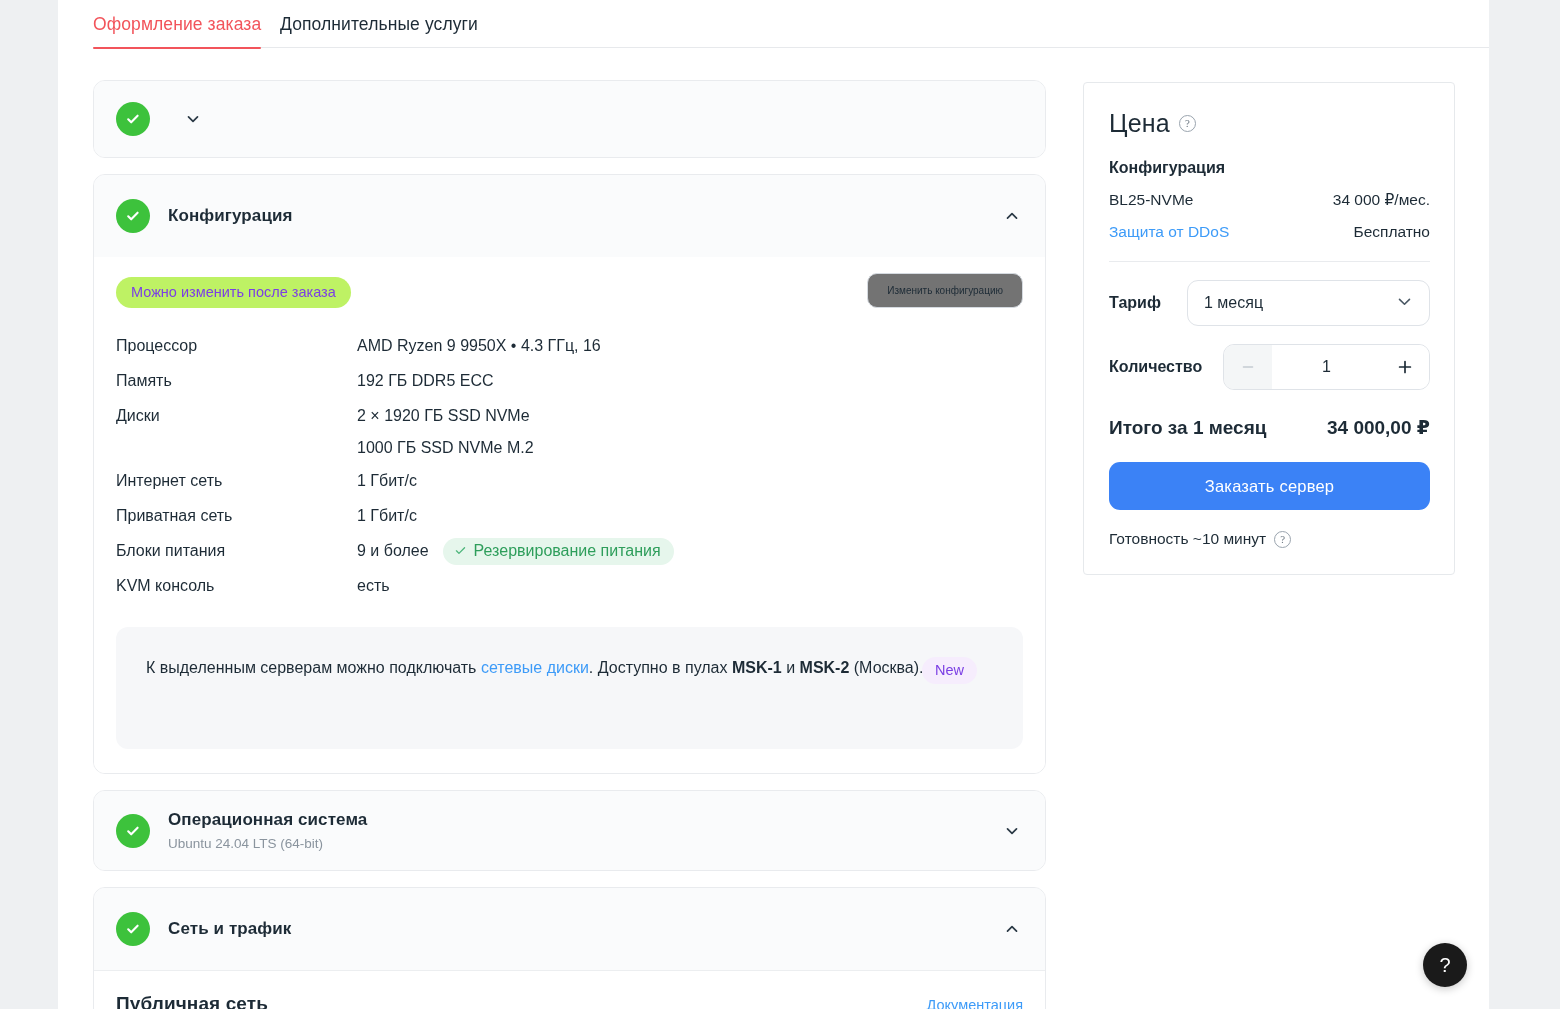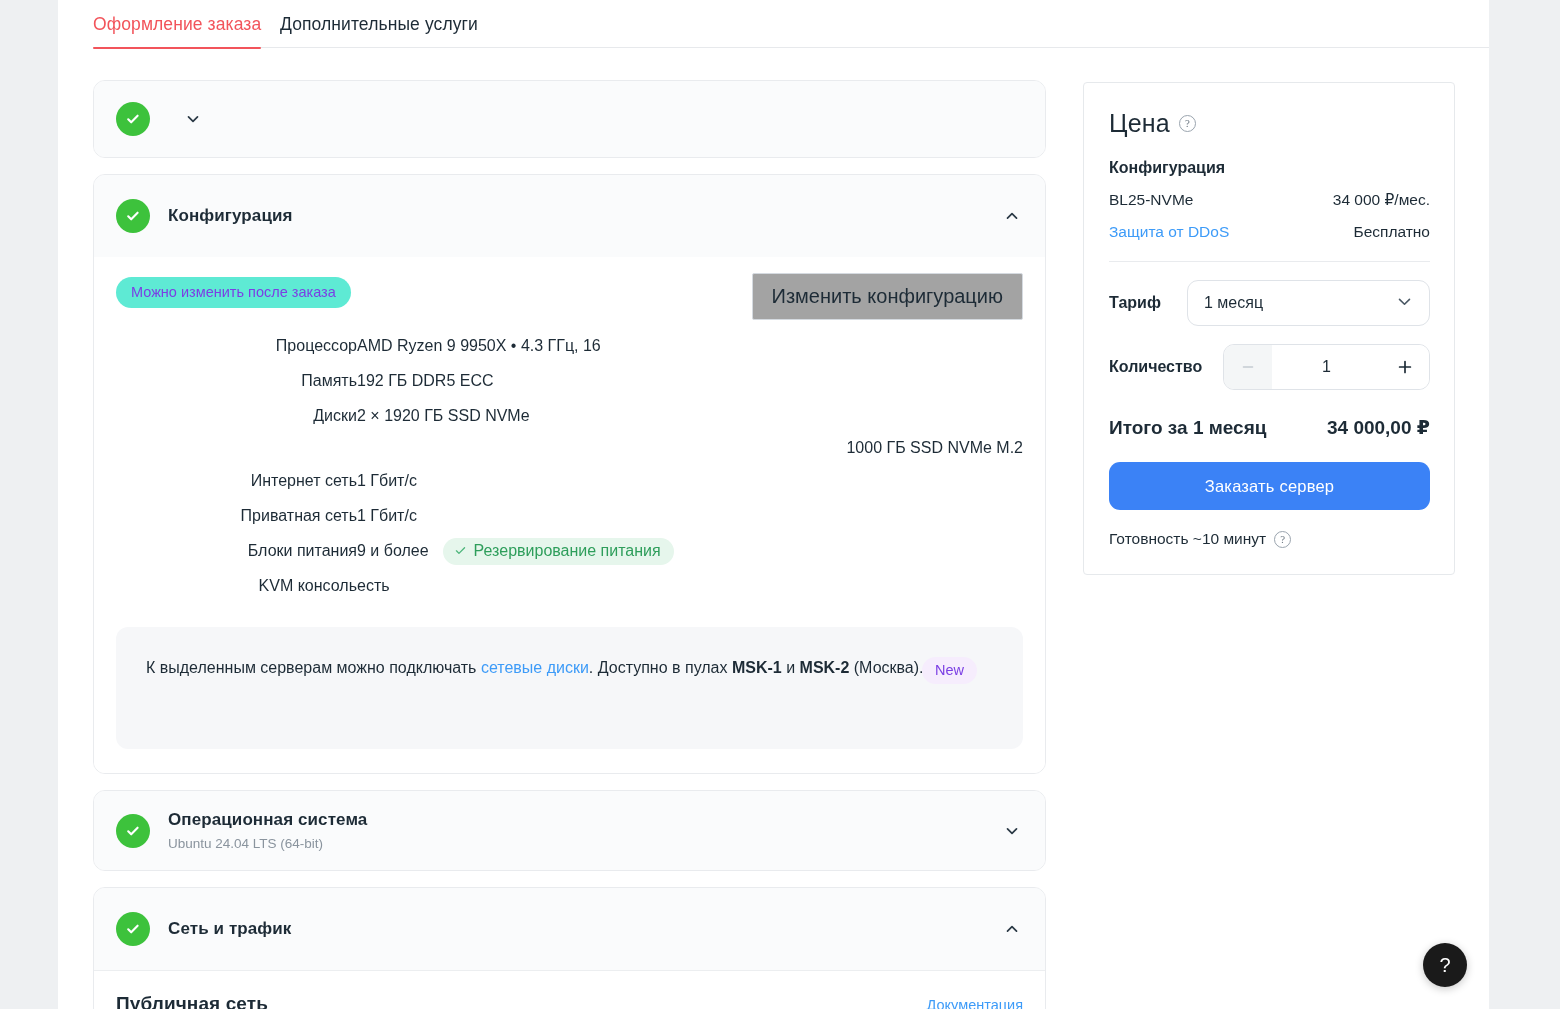--- a/index.html
+++ b/index.html
@@ -145,49 +145,48 @@
   }
 
   .body-top {
     position: relative;
     height: 48px;
   }
   .pill-violet {
     position: absolute;
     left: 0;
     top: 4px;
-    background: #5eead4;
+    background: #bef264;
     color: #7b3fe4;
     font-size: 14.5px;
     padding: 7px 15px 8px 15px;
     border-radius: 18px;
     white-space: nowrap;
   }
   .btn-outline {
     position: absolute;
     right: 0;
     top: 0;
-    background: #a3a3a3;
+    background: #737373;
     border: 1px solid #d5dae0;
-    border-radius: 2px;
+    border-radius: 10px;
     padding: 11px 19px;
-    font-size: 20px;
+    font-size: 10px;
     color: #1d2b36;
     cursor: pointer;
     font-family: inherit;
     white-space: nowrap;
   }
 
   .spec-table { margin-top: 8px; }
   .spec-row {
     display: flex;
     align-items: flex-start;
     min-height: 34px;
     margin-bottom: 1px;
-    text-align: right;
   }
   .spec-key {
     width: 241px;
     flex: 0 0 241px;
     font-size: 16px;
     color: #1d2b36;
     line-height: 34px;
   }
   .spec-val {
     flex: 1 1 auto;

